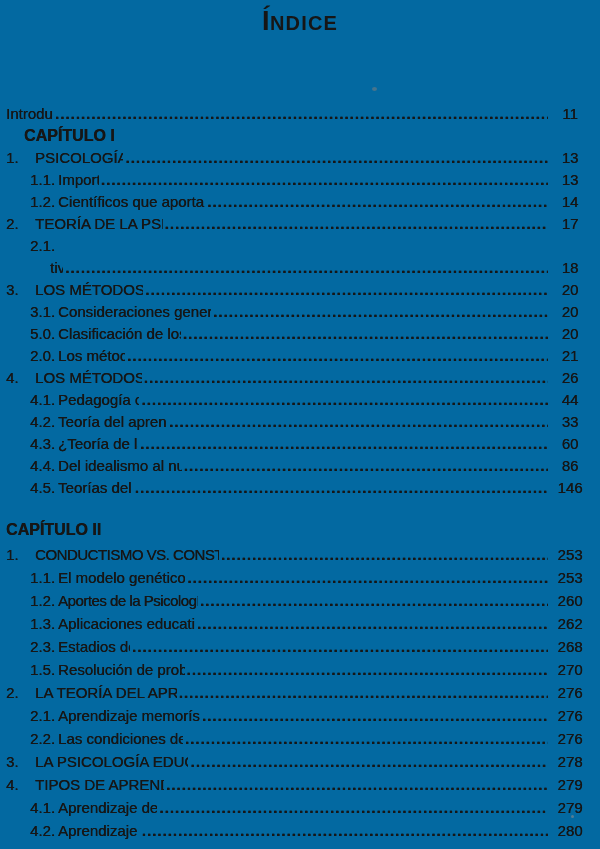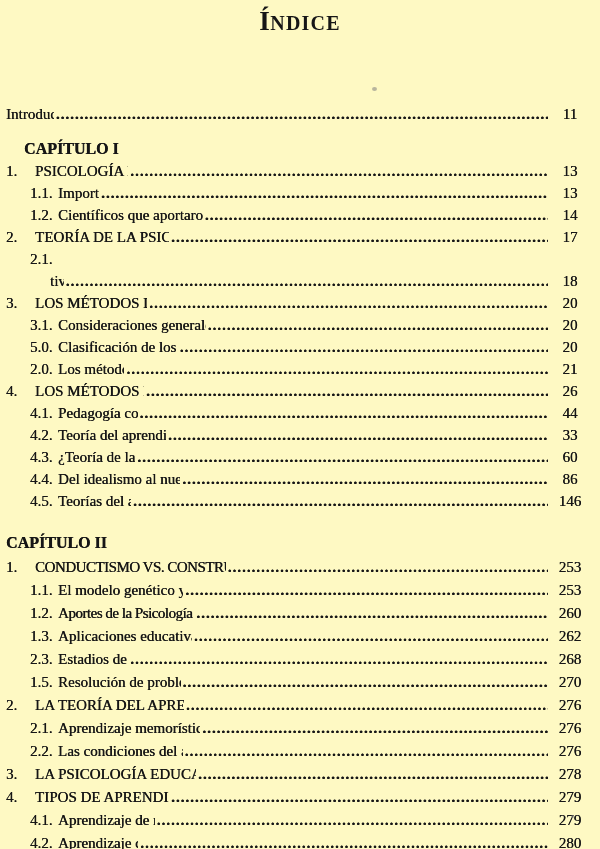--- a/index.html
+++ b/index.html
@@ -1,21 +1,21 @@
 <!DOCTYPE html>
 <html><head>
 <meta charset="utf-8">
 <style>
   html,body{margin:0;padding:0;background:#e8e8e8;}
   .page{
     position:relative;
     width:600px;height:849px;
-    background:#fef9c3;
+    background:#0369a1;
     overflow:hidden;
-    font-family:Liberation Serif, serif;
+    font-family:Liberation Sans, sans-serif;
     color:#161616;
     box-sizing:border-box;
   }
   .title{
     text-align:center;
     padding-top:6px;
     font-weight:700;
     letter-spacing:.5px;
   }
   .title .t-first{font-size:27px;}
@@ -32,21 +32,21 @@
   .lvl0{height:22px;line-height:22px;margin-top:66px;}
   .ch1 .row{height:22px;line-height:22px;}
   .ch2 .row{height:23px;line-height:23px;}
   .chapter-heading{
     font-weight:700;
     font-size:16px;
     padding-left:6px;
     height:22px;line-height:22px;
     text-shadow:.35px 0 0 currentColor;
   }
-  .ch1 .chapter-heading{margin-top:13px;padding-left:24px;}
+  .ch1 .chapter-heading{padding-left:24px;}
   .ch2 .chapter-heading{margin-top:19px;height:23px;line-height:23px;margin-bottom:2px;}
 
   .num{flex:0 0 auto;}
   .lvl1 .num{width:29px;}
   .lvl2{padding-left:30px;}
   .lvl2 .num{width:28px;}
   .label{flex:0 1 auto;min-width:0;overflow:hidden;}
   .tight .label{letter-spacing:-.5px;}
   .wrap-cont{padding-left:50px;}
   .leader{

